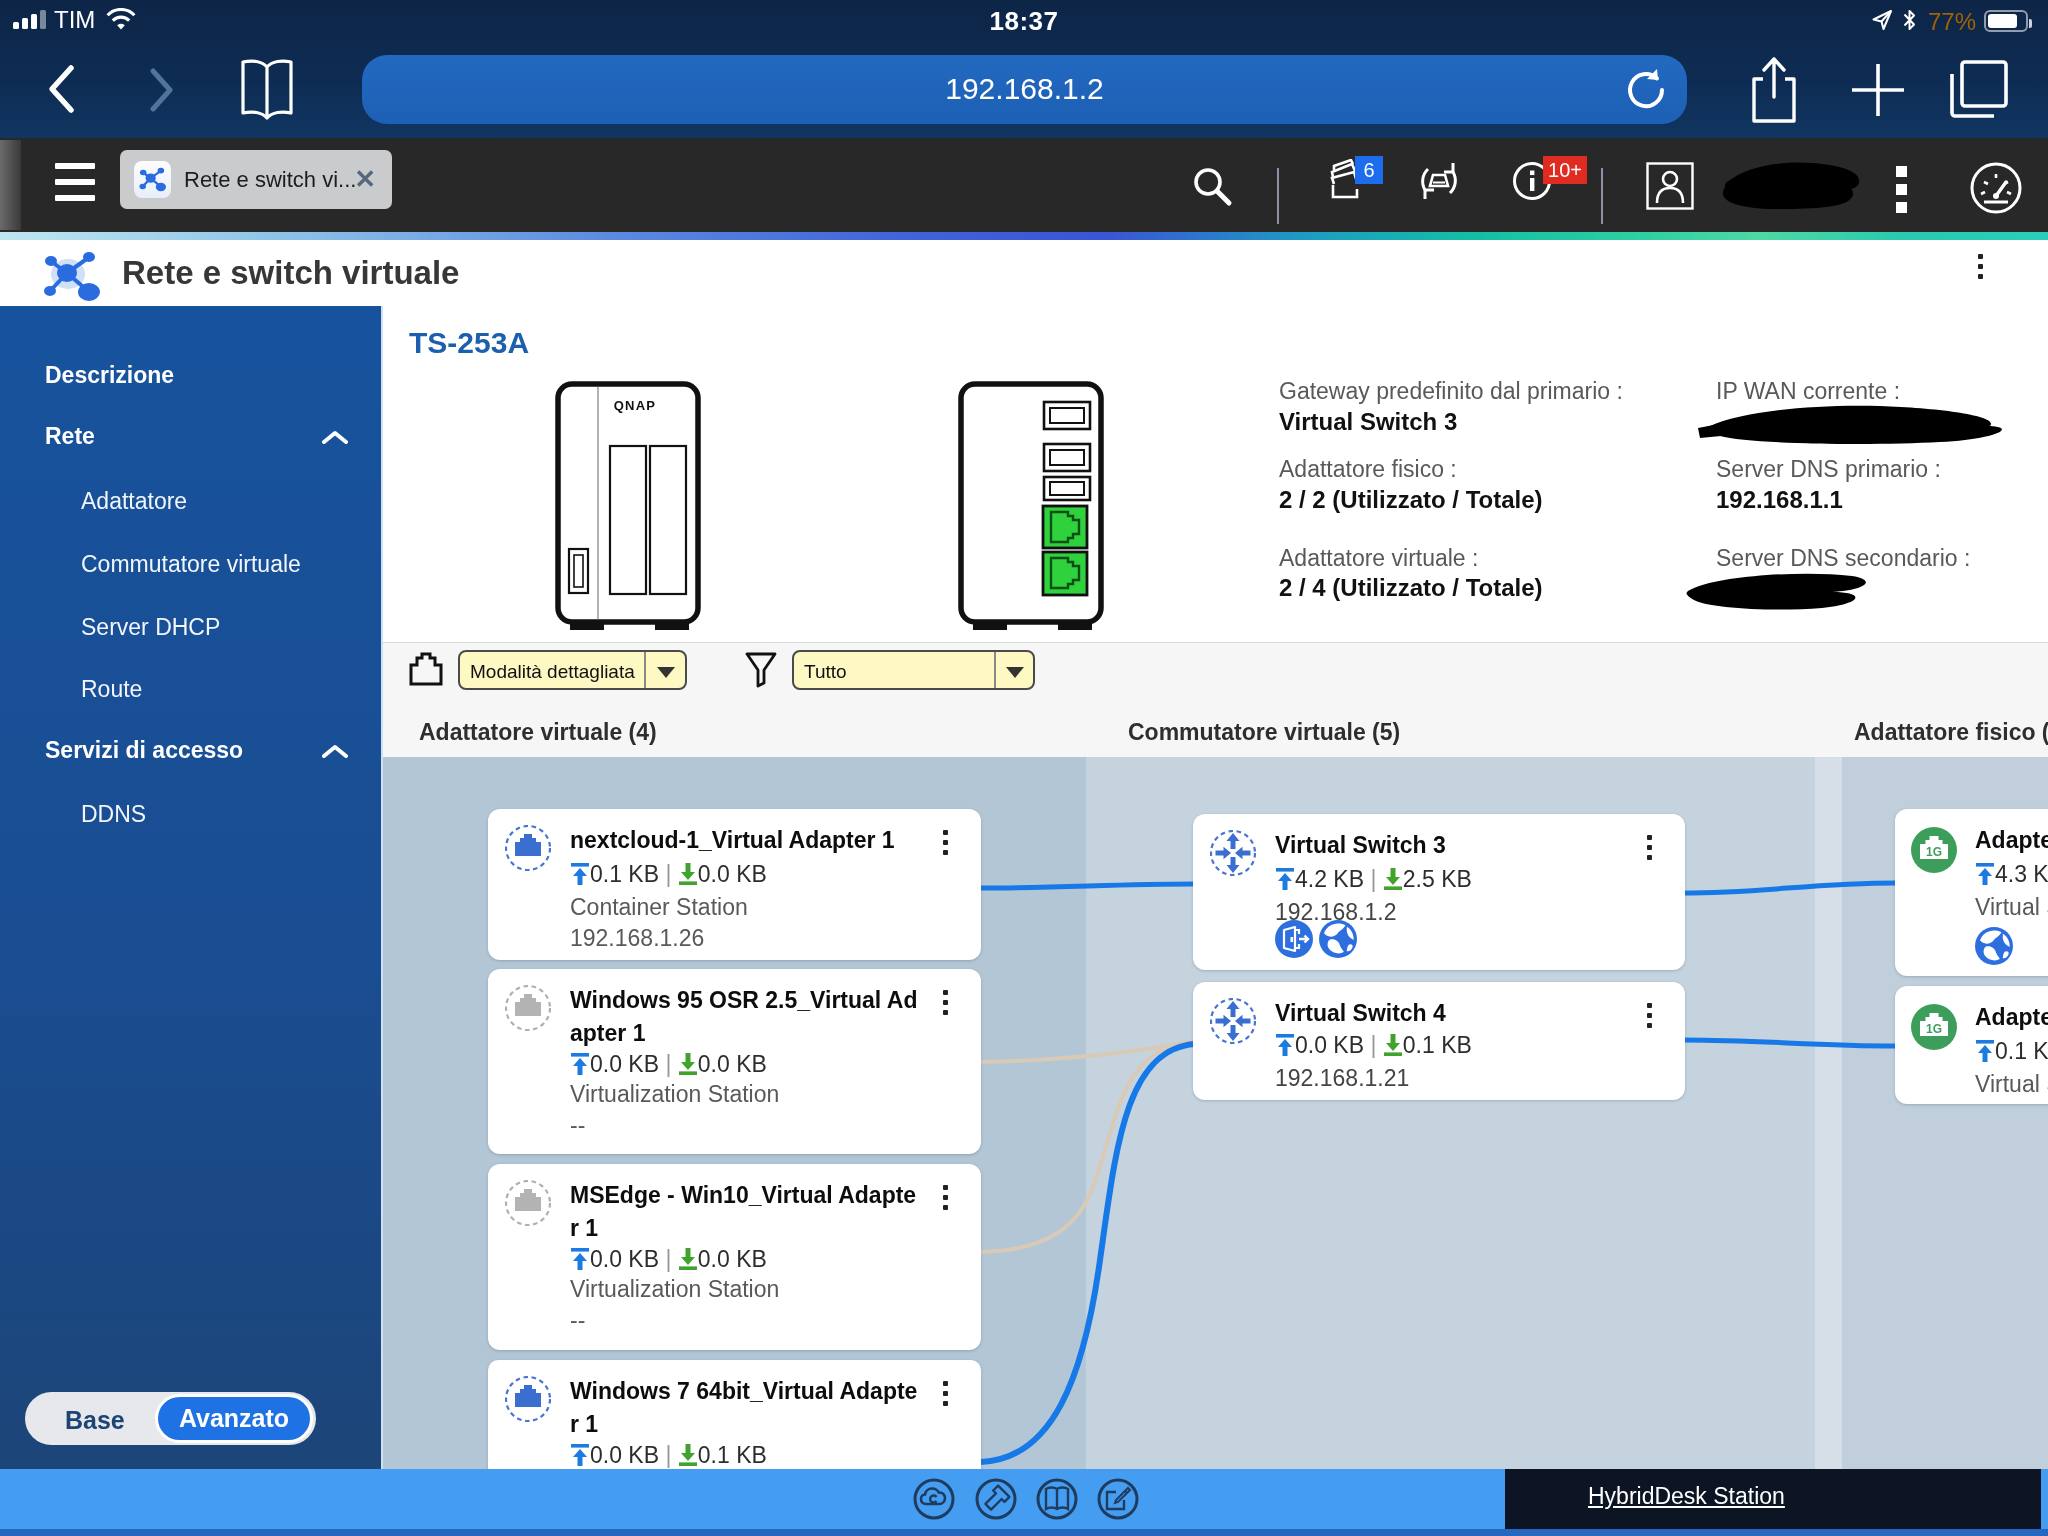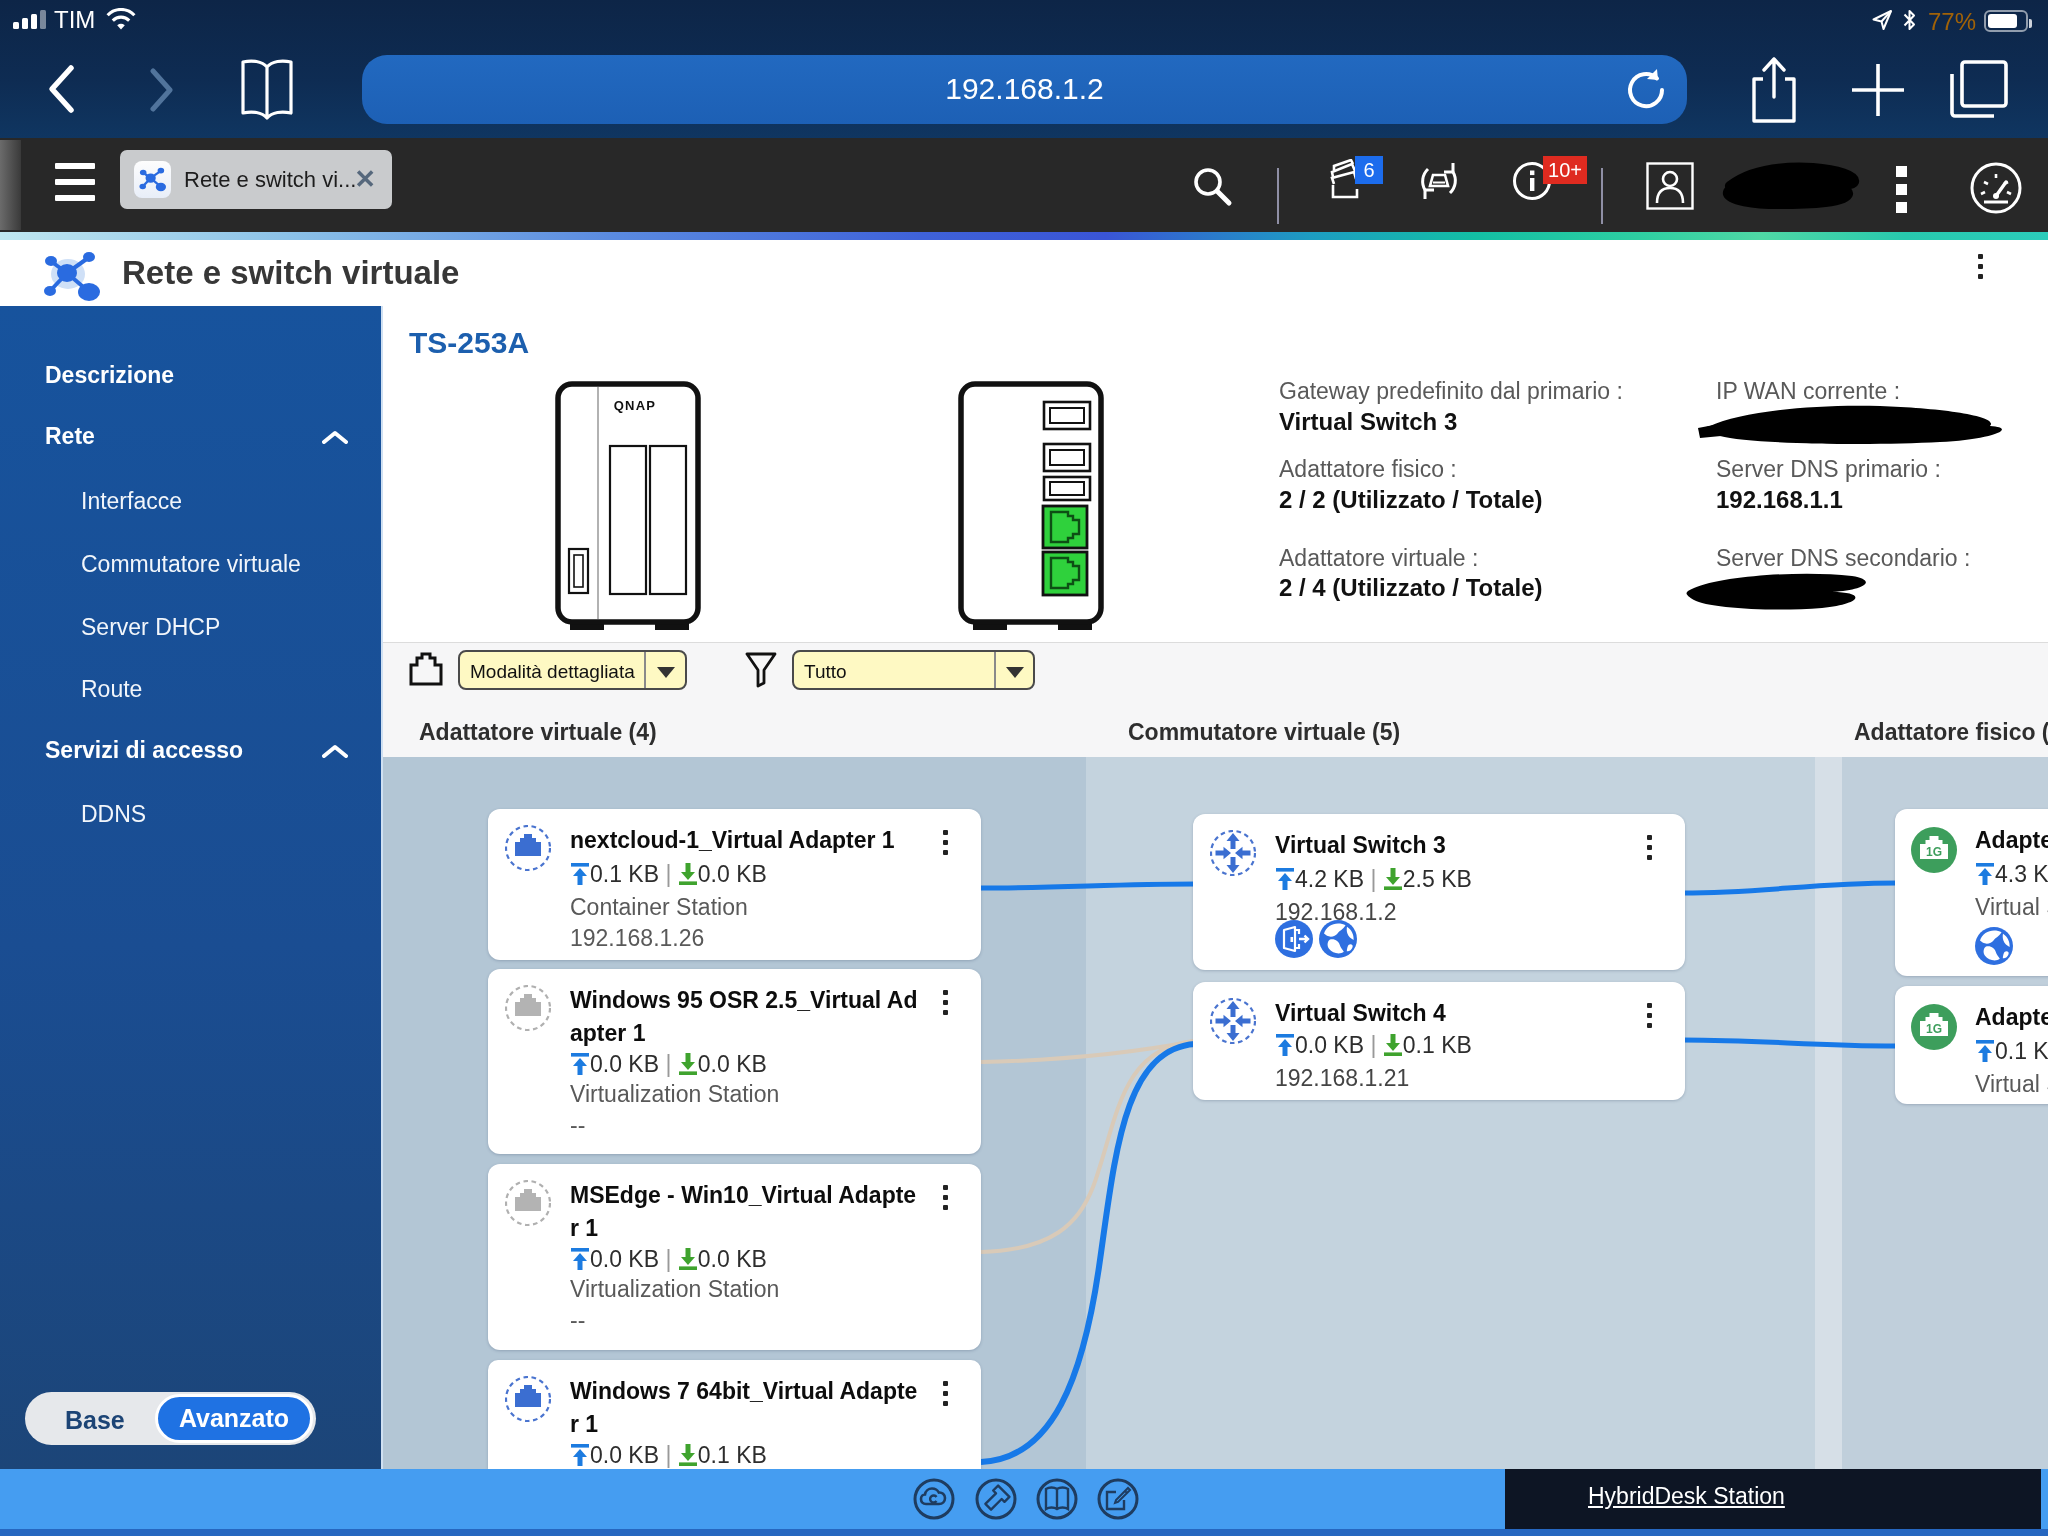--- a/index.html
+++ b/index.html
@@ -96,20 +96,21 @@
   <div class="sigbar" style="left:13px;height:7px;"></div>
   <div class="sigbar" style="left:22px;height:11px;"></div>
   <div class="sigbar" style="left:31px;height:15px;"></div>
   <div class="sigbar" style="left:40px;height:19px;background:rgba(255,255,255,.45);"></div>
   <div class="abs" id="tim">TIM</div>
   <svg class="abs" style="left:104px;top:8px;" width="34" height="24" viewBox="0 0 34 24">
     <path d="M17 21.5 L13.2 17.2 A6.4 6.4 0 0 1 20.8 17.2 Z" fill="#fff"></path>
     <path d="M8.8 12.6 A11.5 11.5 0 0 1 25.2 12.6" stroke="#fff" stroke-width="3.1" fill="none"></path>
     <path d="M3.6 7.2 A18.5 18.5 0 0 1 30.4 7.2" stroke="#fff" stroke-width="3.1" fill="none"></path>
   </svg>
+  <div class="abs" id="time">18:37</div>
   <svg class="abs" style="left:1871px;top:9px;" width="22" height="22" viewBox="0 0 22 22">
     <path d="M20 2 L12.5 20 L10.5 12.5 L2.5 10.5 Z" fill="none" stroke="#fff" stroke-width="2" stroke-linejoin="round"></path>
     <path d="M20 2 L10.5 12.5" stroke="#fff" stroke-width="2"></path>
   </svg>
   <svg class="abs" style="left:1902px;top:8px;" width="15" height="24" viewBox="0 0 15 24">
     <path d="M2.5 6.5 L12 16.5 L7.5 21 L7.5 3 L12 7.5 L2.5 17.5" stroke="#fff" stroke-width="2" fill="none" stroke-linejoin="round"></path>
   </svg>
   <div class="abs" id="pct">77%</div>
   <div class="abs" id="batt">
       <div class="fill"></div>
@@ -244,21 +245,21 @@
     <i></i>
     <i></i>
   </div>
 
 <div class="abs" id="sidebar">
   <div class="it hd" style="top:56px;">Descrizione</div>
   <div class="it hd" style="top:117px;">Rete</div>
   <svg class="chev" style="top:124px;" viewBox="0 0 26 14">
       <path d="M2 12 L13 3 L24 12" stroke="#fff" stroke-width="4" fill="none" stroke-linecap="round" stroke-linejoin="round"></path>
     </svg>
-  <div class="it sub" style="top:182px;">Interfacce</div>
+  <div class="it sub" style="top:182px;">Adattatore</div>
   <div class="it sub" style="top:245px;">Commutatore virtuale</div>
   <div class="it sub" style="top:308px;">Server DHCP</div>
   <div class="it sub" style="top:370px;">Route</div>
   <div class="it hd" style="top:431px;">Servizi di accesso</div>
   <svg class="chev" style="top:438px;" viewBox="0 0 26 14">
       <path d="M2 12 L13 3 L24 12" stroke="#fff" stroke-width="4" fill="none" stroke-linecap="round" stroke-linejoin="round"></path>
     </svg>
   <div class="it sub" style="top:495px;">DDNS</div>
 </div>
 <div class="abs" id="sideline"></div>

